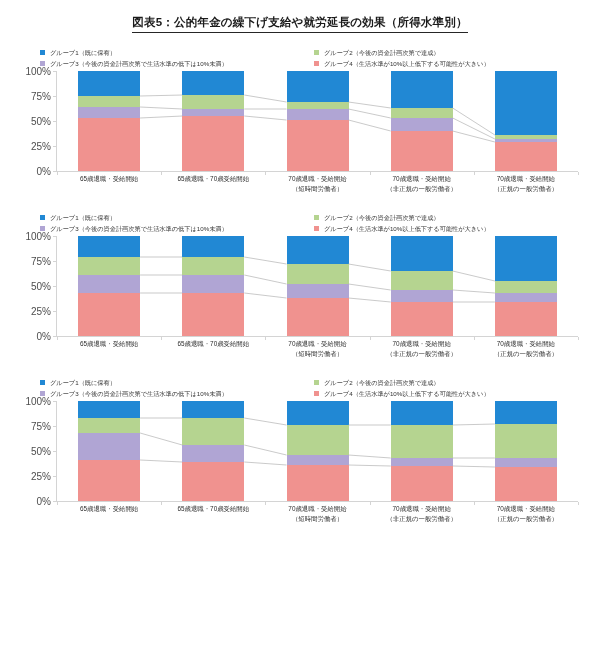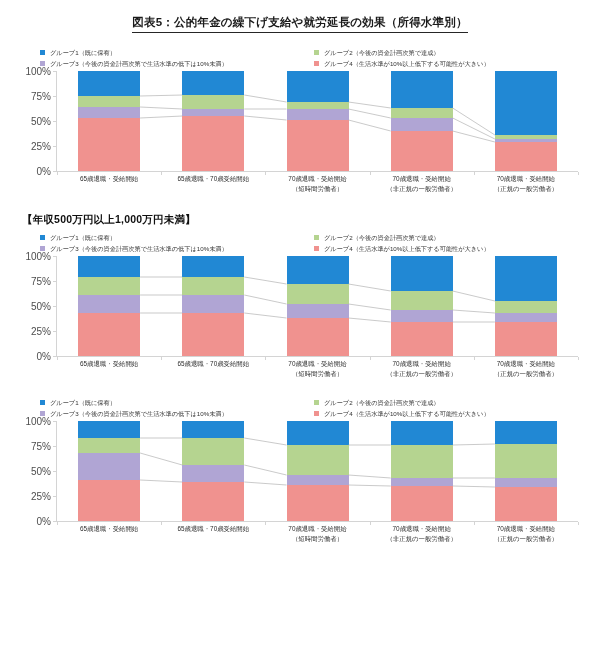--- a/index.html
+++ b/index.html
@@ -285,21 +285,20 @@
             <div class="x-label" style="left: 92.2px; width: 128.2px;"><span>65歳退職・70歳受給開始</span></div>
             <div class="x-label" style="left: 196.4px; width: 128.2px;"><span>70歳退職・受給開始</span><span class="l2">（短時間労働者）</span></div>
             <div class="x-label" style="left: 300.6px; width: 128.2px;"><span>70歳退職・受給開始</span><span class="l2">（非正規の一般労働者）</span></div>
             <div class="x-label" style="left: 404.8px; width: 128.2px;"><span>70歳退職・受給開始</span><span class="l2">（正規の一般労働者）</span></div>
           </div>
         </div>
     </div>
   </div>
 
   <div class="panel panel-2">
-    <div class="panel-heading">【年収500万円以上1,000万円未満】</div>
     <div class="legend">
         <div class="legend-item">
           <span class="legend-swatch" style="background: rgb(33, 136, 212);"></span>
           <span class="legend-label">グループ1（既に保有）</span>
         </div>
         <div class="legend-item">
           <span class="legend-swatch" style="background: rgb(181, 212, 144);"></span>
           <span class="legend-label">グループ2（今後の資金計画次第で達成）</span>
         </div>
         <div class="legend-item">

